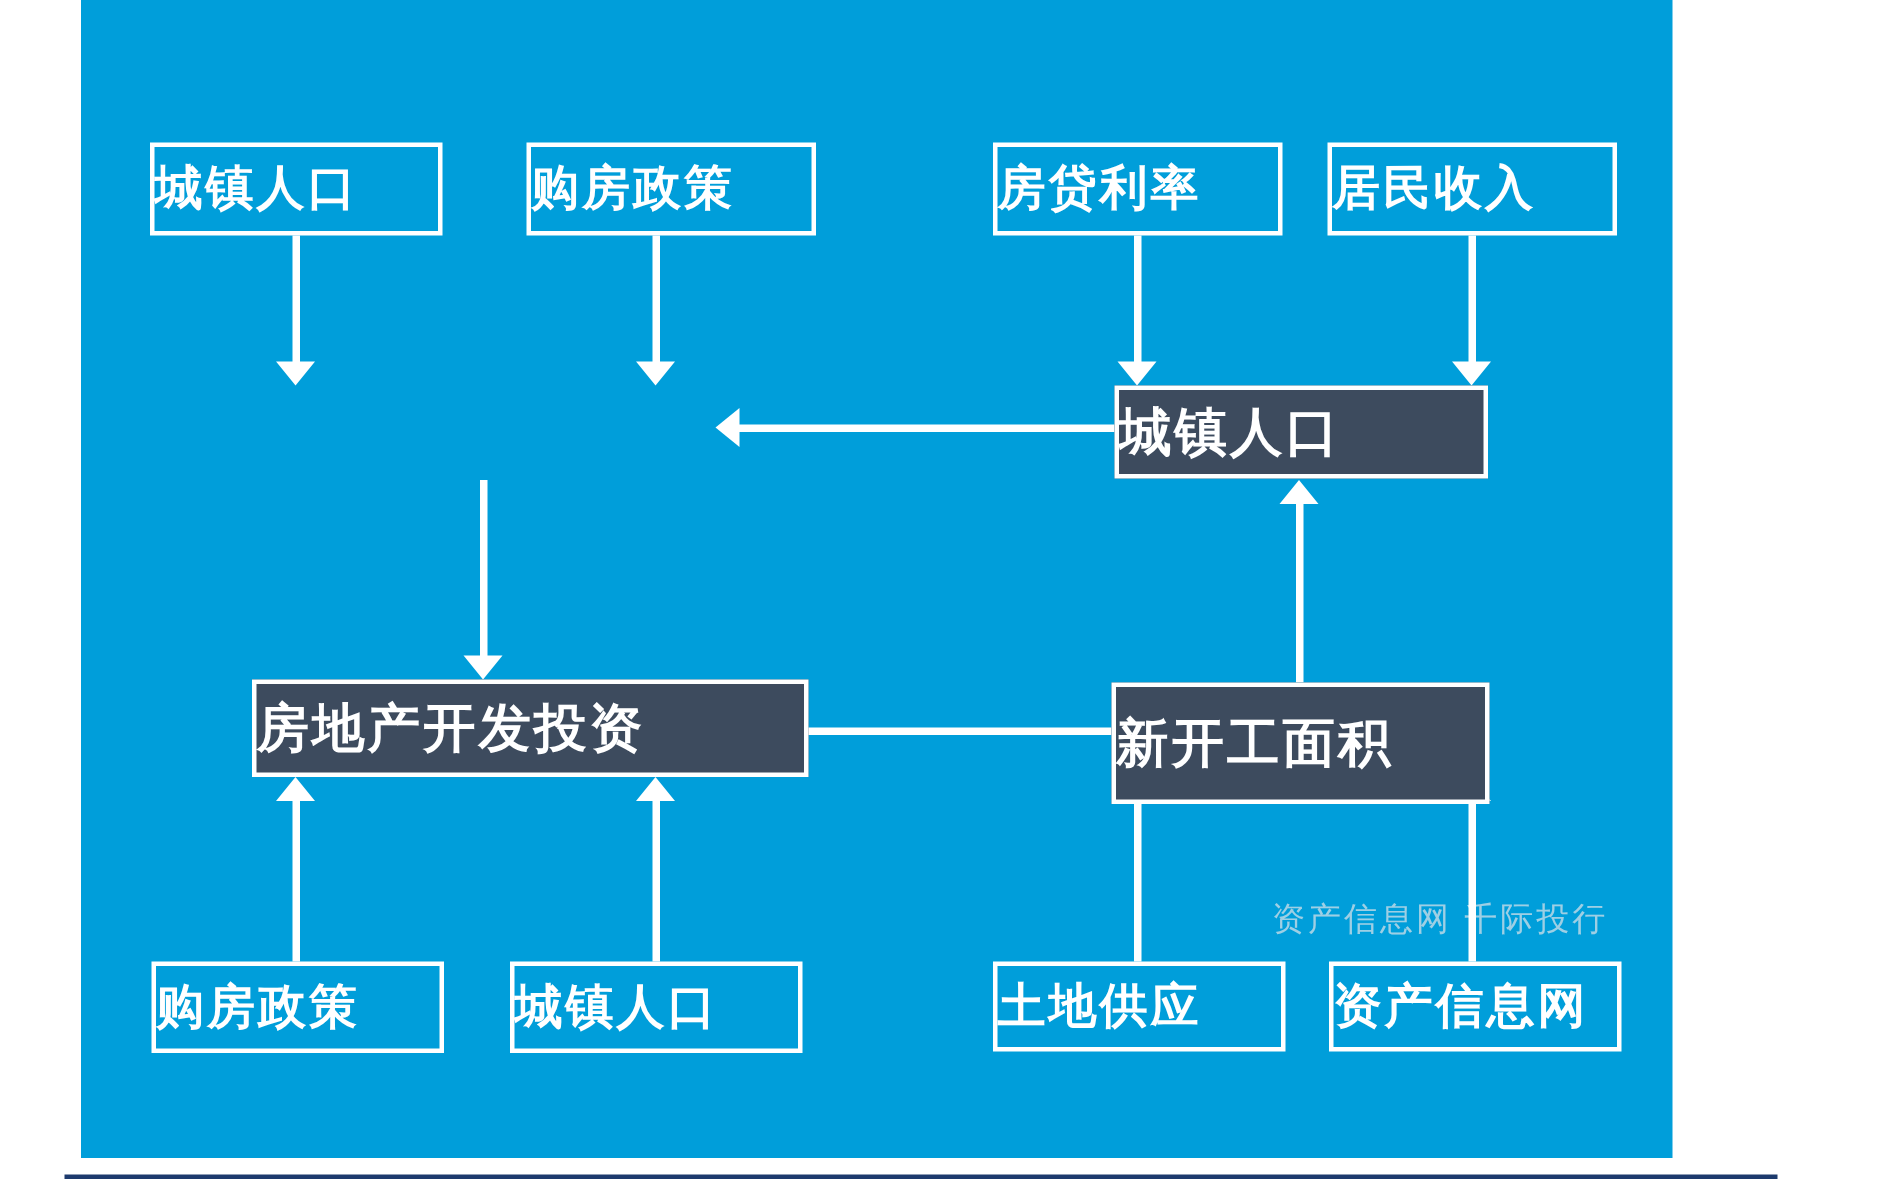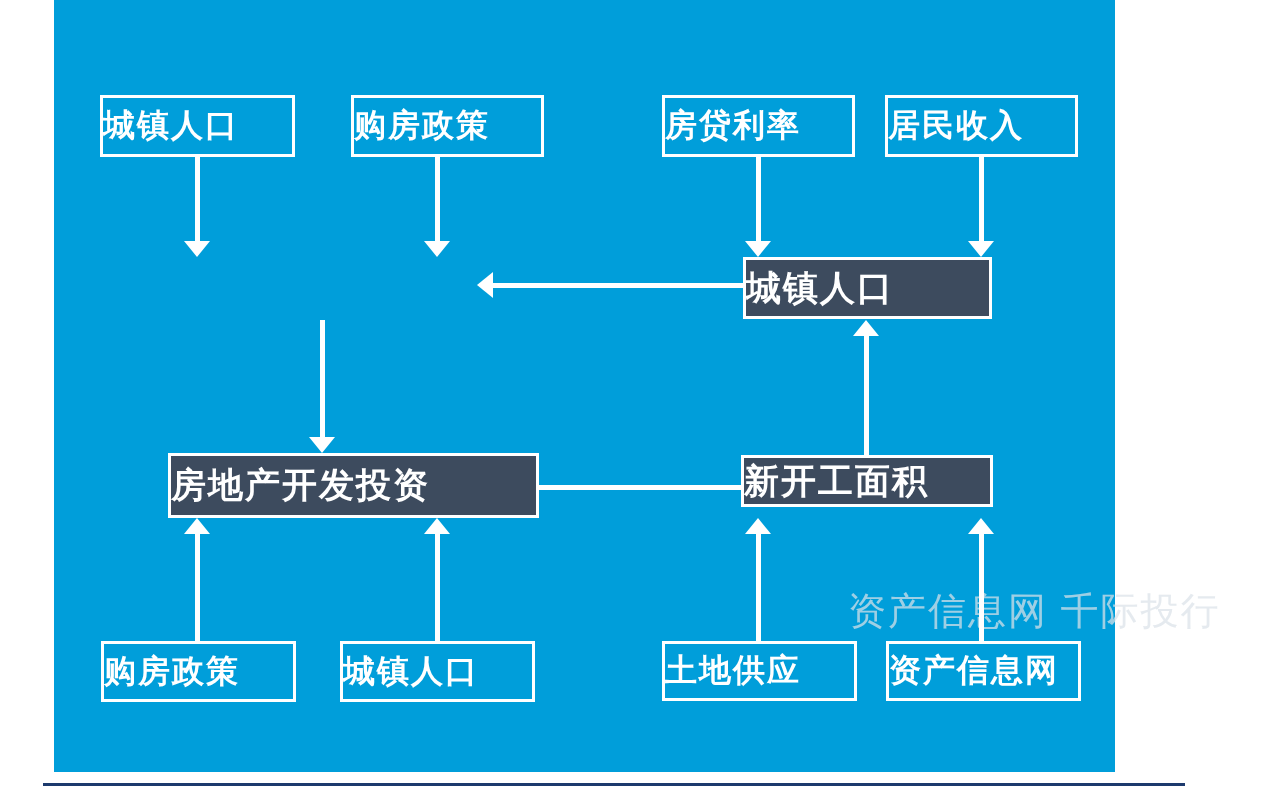--- a/index.html
+++ b/index.html
@@ -13,22 +13,22 @@
   }
   .canvas {
     position: absolute;
     left: 54px; top: 0;
     width: 1061px; height: 772px;
     background: var(--canvas-blue, #009EDA);
     z-index: 0;
   }
   .watermark {
     position: absolute;
-    left: 848px; top: 586px;
-    font-size: 38px;
+    left: 848px; top: 598px;
+    font-size: 22px;
     letter-spacing: 2px;
     font-weight: 400;
     color: var(--watermark-gray, #DCE3E9);
     opacity: 0.72;
     z-index: 1;
     white-space: nowrap;
   }
   #arrow-layer {
     position: absolute;
     left: 0; top: 0; width: 1268px; height: 794px;
@@ -131,21 +131,21 @@
   <div class="node outline" style="left:885px;top:95px;width:193px;height:62px">
     <span>居民收入</span>
   </div>
 
   <div class="node dark" style="left:743px;top:257px;width:249px;height:62px">
     <span>城镇人口</span>
   </div>
   <div class="node dark" style="left:168px;top:453px;width:371px;height:65px">
     <span>房地产开发投资</span>
   </div>
-  <div class="node dark" style="left:741px;top:455px;width:252px;height:52px">
+  <div class="node dark" style="left:741px;top:455px;width:252px;height:81px">
     <span>新开工面积</span>
   </div>
 
   <div class="node outline" style="left:101px;top:641px;width:195px;height:61px">
     <span>购房政策</span>
   </div>
   <div class="node outline" style="left:340px;top:641px;width:195px;height:61px">
     <span>城镇人口</span>
   </div>
   <div class="node outline" style="left:662px;top:641px;width:195px;height:60px">

